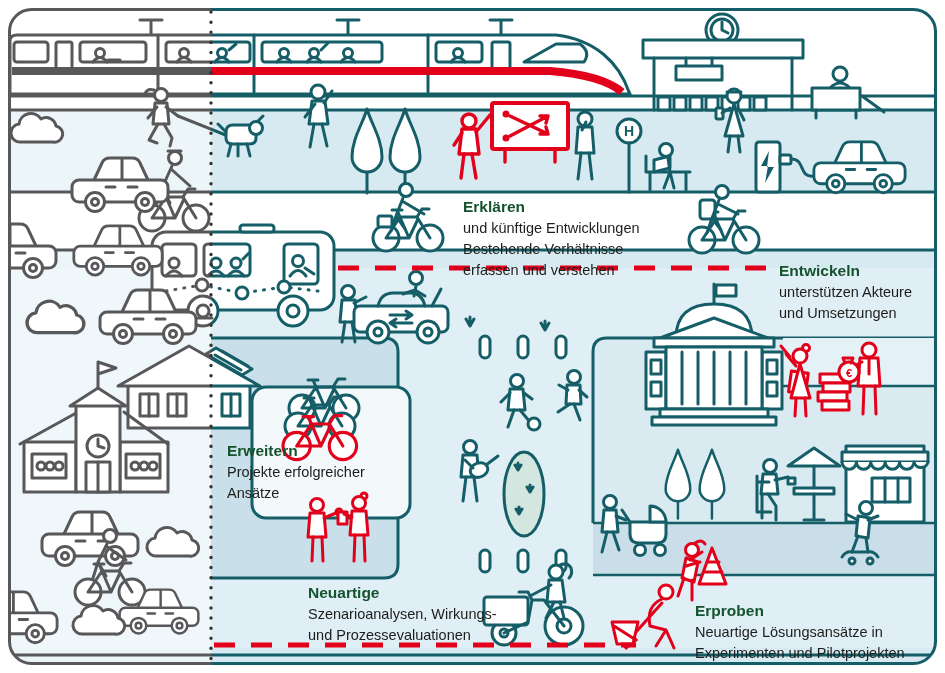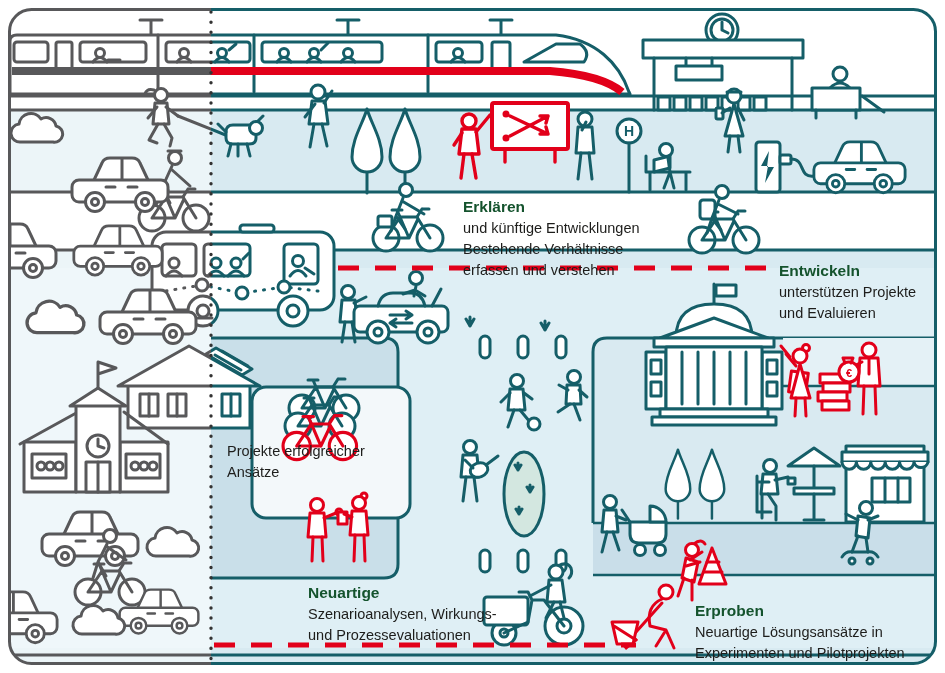--- a/index.html
+++ b/index.html
@@ -476,24 +476,25 @@
 </svg>
 
 <div class="phase" style="left:463px;top:197px">
   <div class="phase-title">Erklären</div>
   <div>und künftige Entwicklungen</div>
   <div>Bestehende Verhältnisse</div>
   <div>erfassen und verstehen</div>
 </div>
 <div class="phase" style="left:779px;top:261px">
   <div class="phase-title">Entwickeln</div>
-  <div>unterstützen Projekte</div>
-  <div>und Evaluieren</div>
+  <div>unterstützen Akteure</div>
+  <div>und Umsetzungen</div>
 </div>
 <div class="phase" style="left:227px;top:441px">
+  <div class="phase-title">Erweitern</div>
   <div>Projekte erfolgreicher</div>
   <div>Ansätze</div>
 </div>
 <div class="phase" style="left:308px;top:583px">
   <div class="phase-title">Neuartige</div>
   <div>Szenarioanalysen, Wirkungs-</div>
   <div>und Prozessevaluationen</div>
 </div>
 <div class="phase" style="left:695px;top:601px">
   <div class="phase-title">Erproben</div>

